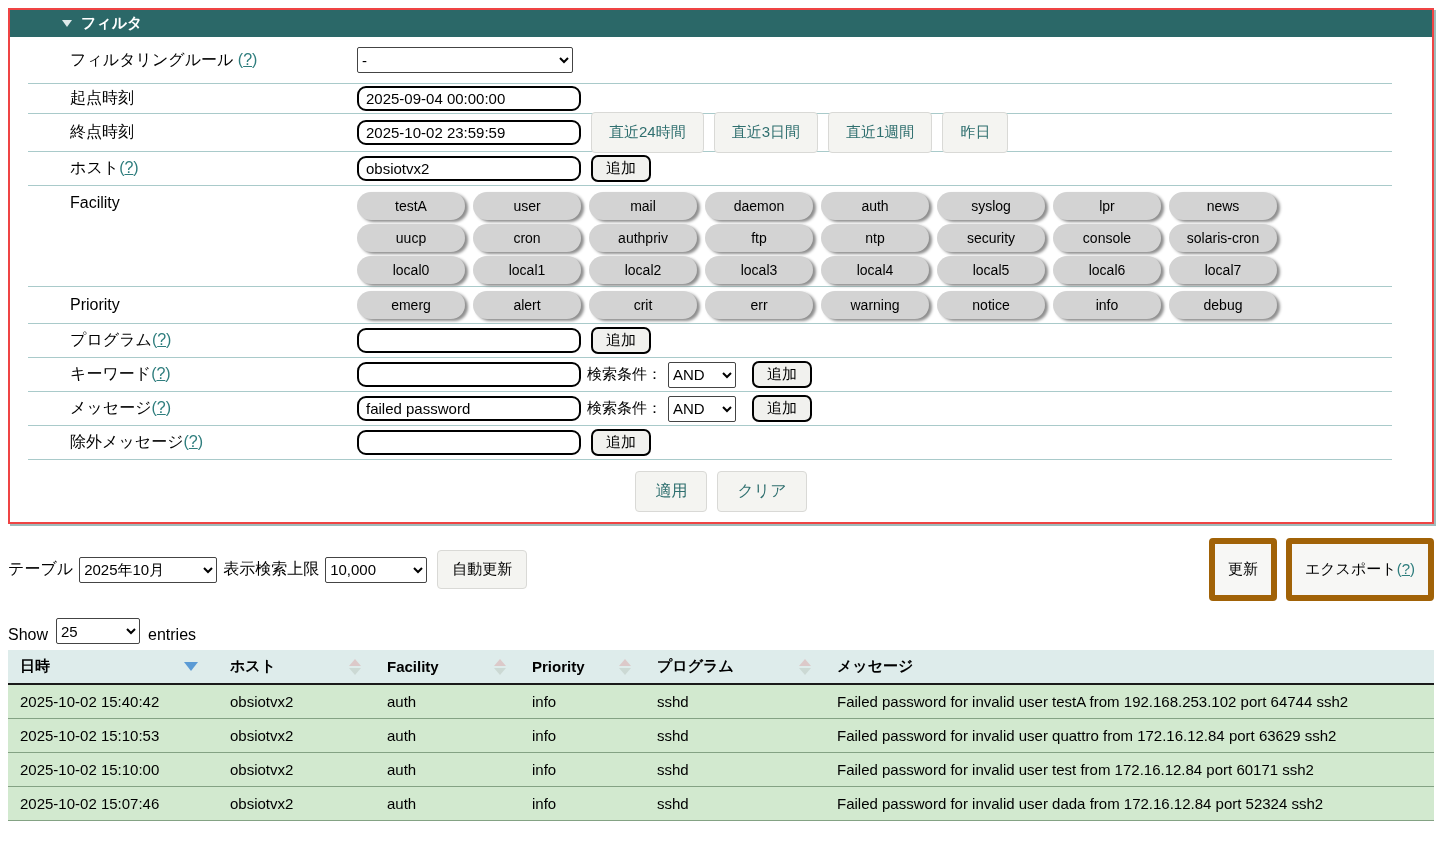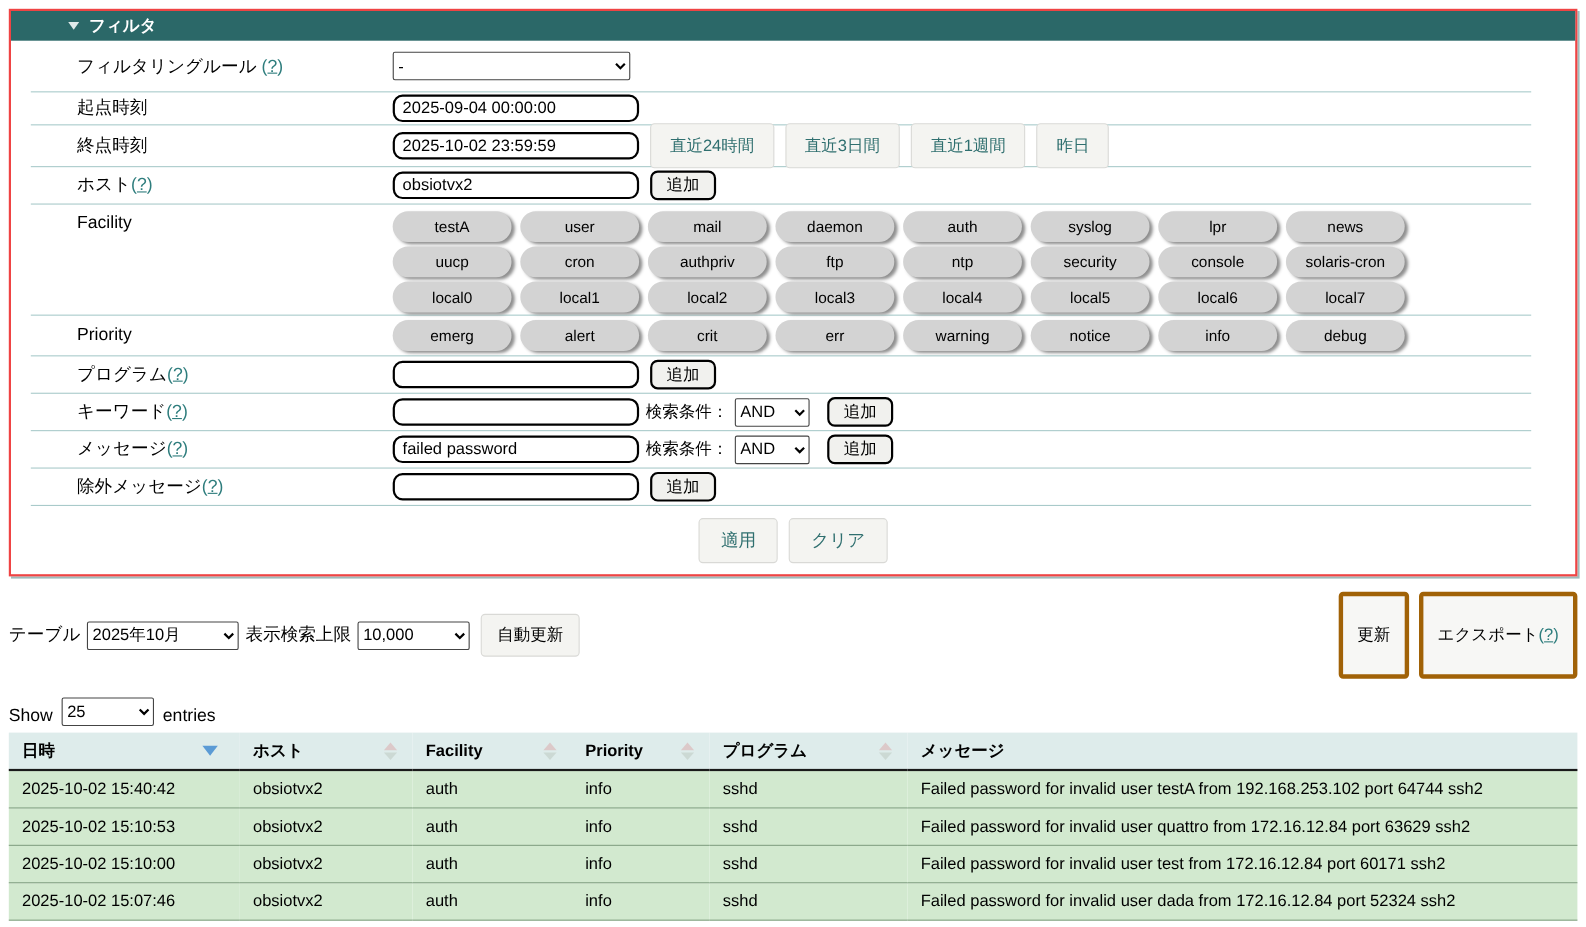--- a/index.html
+++ b/index.html
@@ -54,22 +54,22 @@
 
   .condlabel { font-size:15px; margin-left:6px; white-space:nowrap; }
 
   
   .controls { display:flex; align-items:center; margin:14px 8px 0 8px; font-size:16px; }
   .month-select { width:136px; margin:0 6px 0 6px; }
   .limit-select { width:100px; margin-left:6px; }
   .auto-btn { font-size:15px; color:#000000; background:#f4f4f1; border:1px solid #d9d9d6;
     border-radius:4px; padding:9px 14px; margin-left:10px; cursor:pointer; font-family:inherit; }
   .spacer { flex:1; }
-  .plain-btn { font-size:15px; color:#000; background:#f7f7f5; border:4px solid #a16207;
-    border-radius:4px; padding:26px 13px; margin-left:9px; cursor:pointer; font-family:inherit;text-align:center; }
+  .plain-btn { font-size:15px; color:#000; background:#f7f7f5; border:6px solid #a16207;
+    border-radius:4px; padding:16px 13px; margin-left:9px; cursor:pointer; font-family:inherit;text-align:center; }
 
   
   .show-row { display:flex; align-items:flex-end; margin:17px 0 0 8px; font-size:16px; }
   .show-select { width:82px; margin:0 8px; }
 
   
   table { width:1426px; margin:6px 8px 0 8px; border-collapse:collapse; table-layout:fixed;
     font-size:15px; }
   col.c0{width:210px;} col.c1{width:157px;} col.c2{width:145px;} col.c3{width:125px;}
   col.c4{width:180px;} col.c5{width:auto;}

